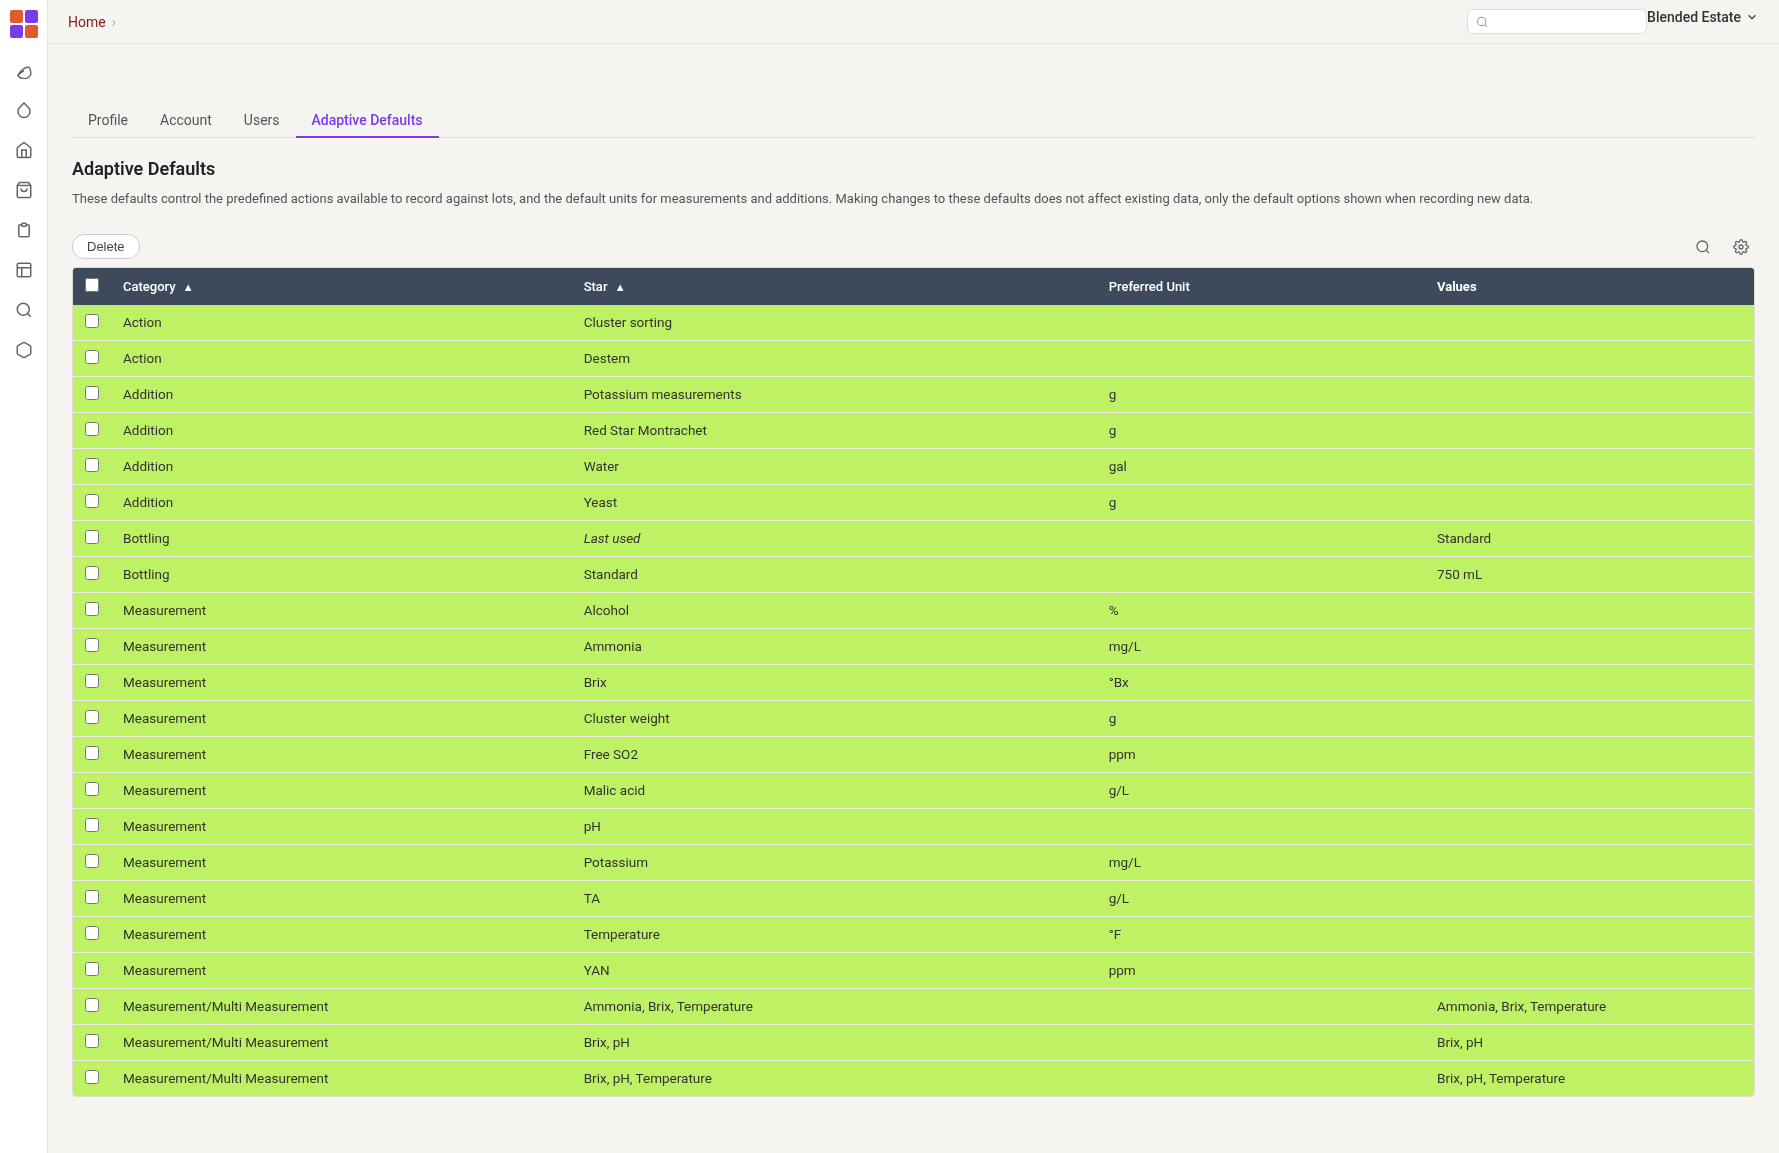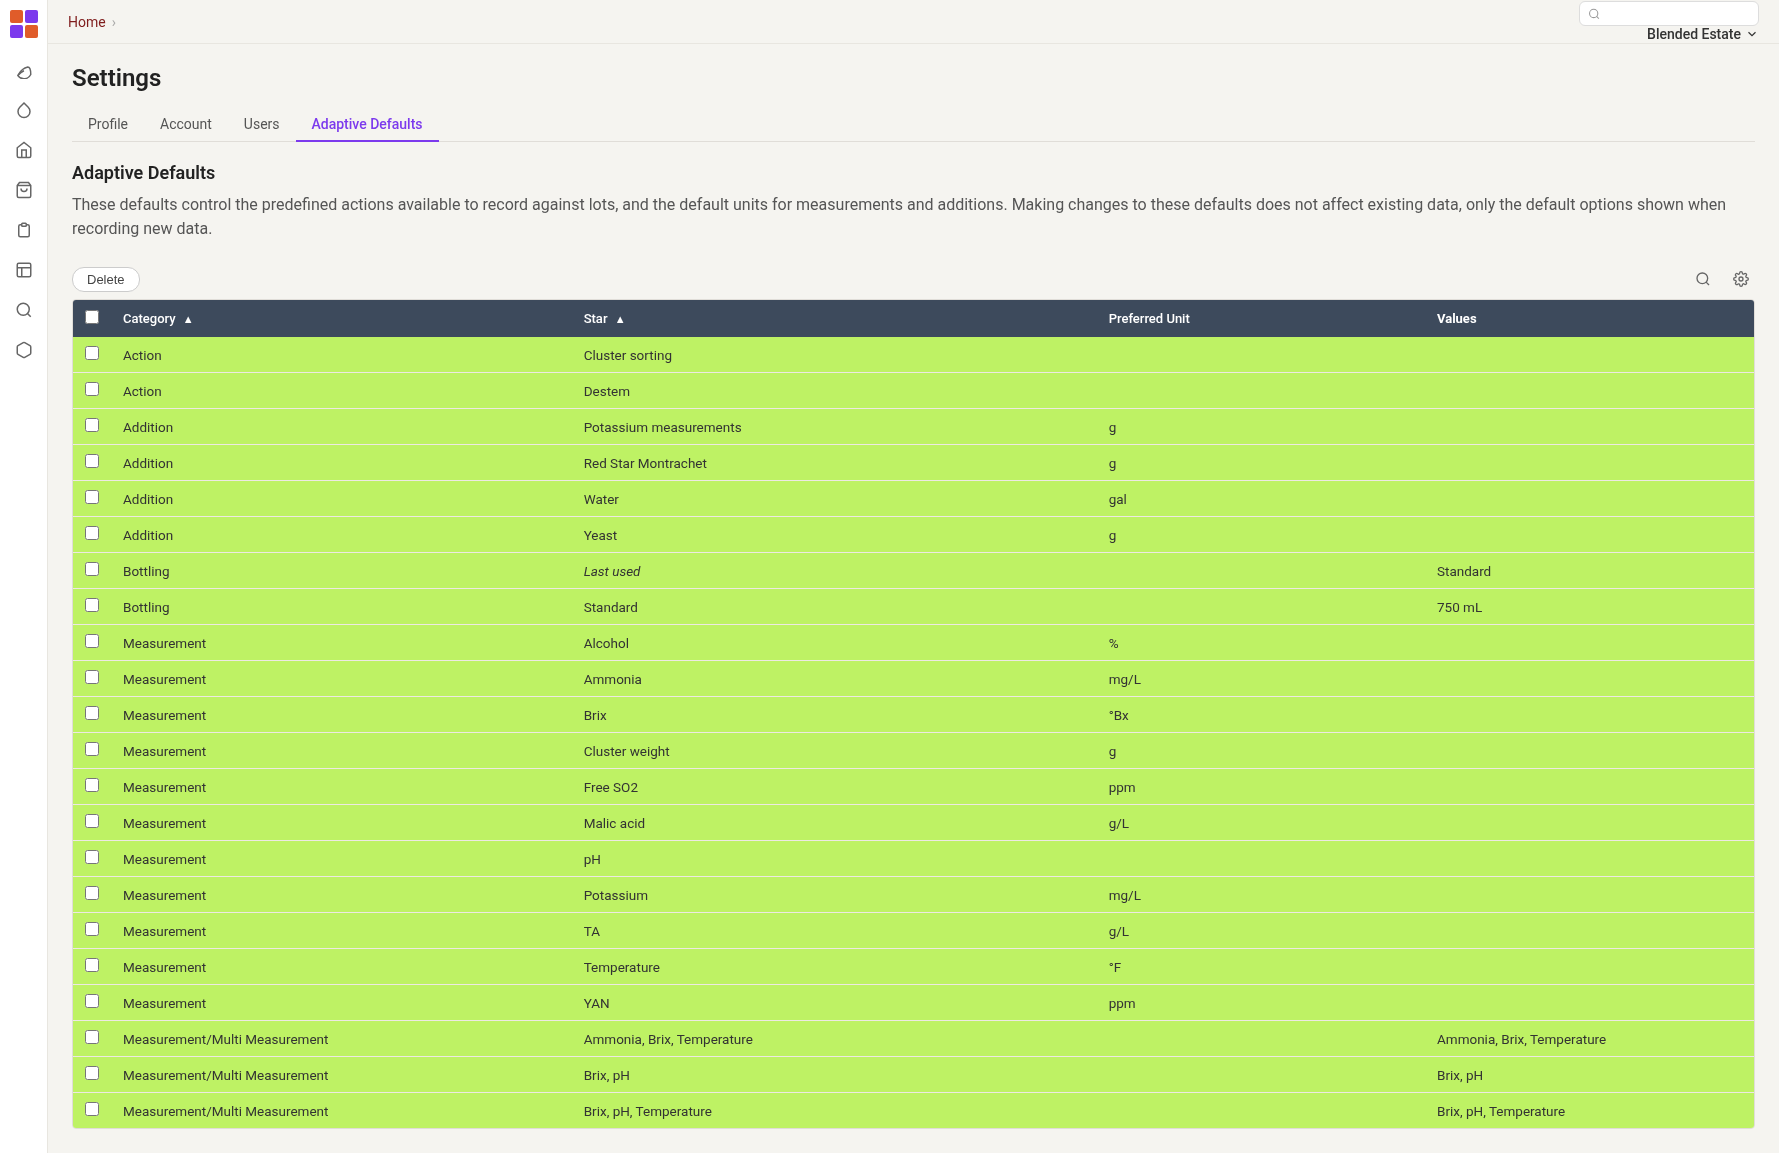--- a/index.html
+++ b/index.html
@@ -75,22 +75,21 @@
       font-size: 14px;
       color: #666;
     }
     .breadcrumb-home {
       color: #7f1d1d;
       cursor: pointer;
     }
     .breadcrumb-sep { color: #aaa; }
     .topbar-right {
       display: flex;
-      align-items: flex-end;
-      flex-direction: column;
+      align-items: flex-start;
     }
     .search-box {
       display: flex;
       align-items: center;
       background: #fff;
       border: 1px solid #ddd;
       border-radius: 6px;
       padding: 4px 8px;
       gap: 6px;
       width: 180px;
@@ -125,20 +124,21 @@
       color: #222;
       margin-bottom: 16px;
     }
 
     
     .tabs {
       display: flex;
       gap: 0;
       border-bottom: 1px solid #e0ddd8;
       margin-bottom: 20px;
+      margin-top: 40px;
     }
     .tab {
       padding: 8px 16px;
       font-size: 14px;
       cursor: pointer;
       color: #555;
       border-bottom: 2px solid transparent;
       margin-bottom: -1px;
     }
     .tab.active {
@@ -148,21 +148,21 @@
     }
 
     
     .section-title {
       font-size: 18px;
       font-weight: 600;
       color: #222;
       margin-bottom: 10px;
     }
     .section-desc {
-      font-size: 16px;
+      font-size: 13px;
       color: #555;
       margin-bottom: 18px;
       line-height: 1.5;
     }
 
     
     .table-toolbar {
       display: flex;
       align-items: center;
       justify-content: space-between;
@@ -328,21 +328,20 @@
       <div class="estate-selector">
         <span>Blended Estate</span>
         <svg width="14" height="14" viewBox="0 0 24 24" fill="none" stroke="currentColor" stroke-width="2">
             <polyline points="6 9 12 15 18 9"></polyline>
           </svg>
       </div>
     </div>
   </header>
 
   <div class="content">
-    <h1 class="page-title">Settings</h1>
 
     <div class="tabs">
       <div class="tab">Profile</div>
       <div class="tab">Account</div>
       <div class="tab">Users</div>
       <div class="tab active">Adaptive Defaults</div>
     </div>
 
     <h2 class="section-title">Adaptive Defaults</h2>
     <p class="section-desc">These defaults control the predefined actions available to record against lots, and the default units for measurements and additions. Making changes to these defaults does not affect existing data, only the default options shown when recording new data.</p>

